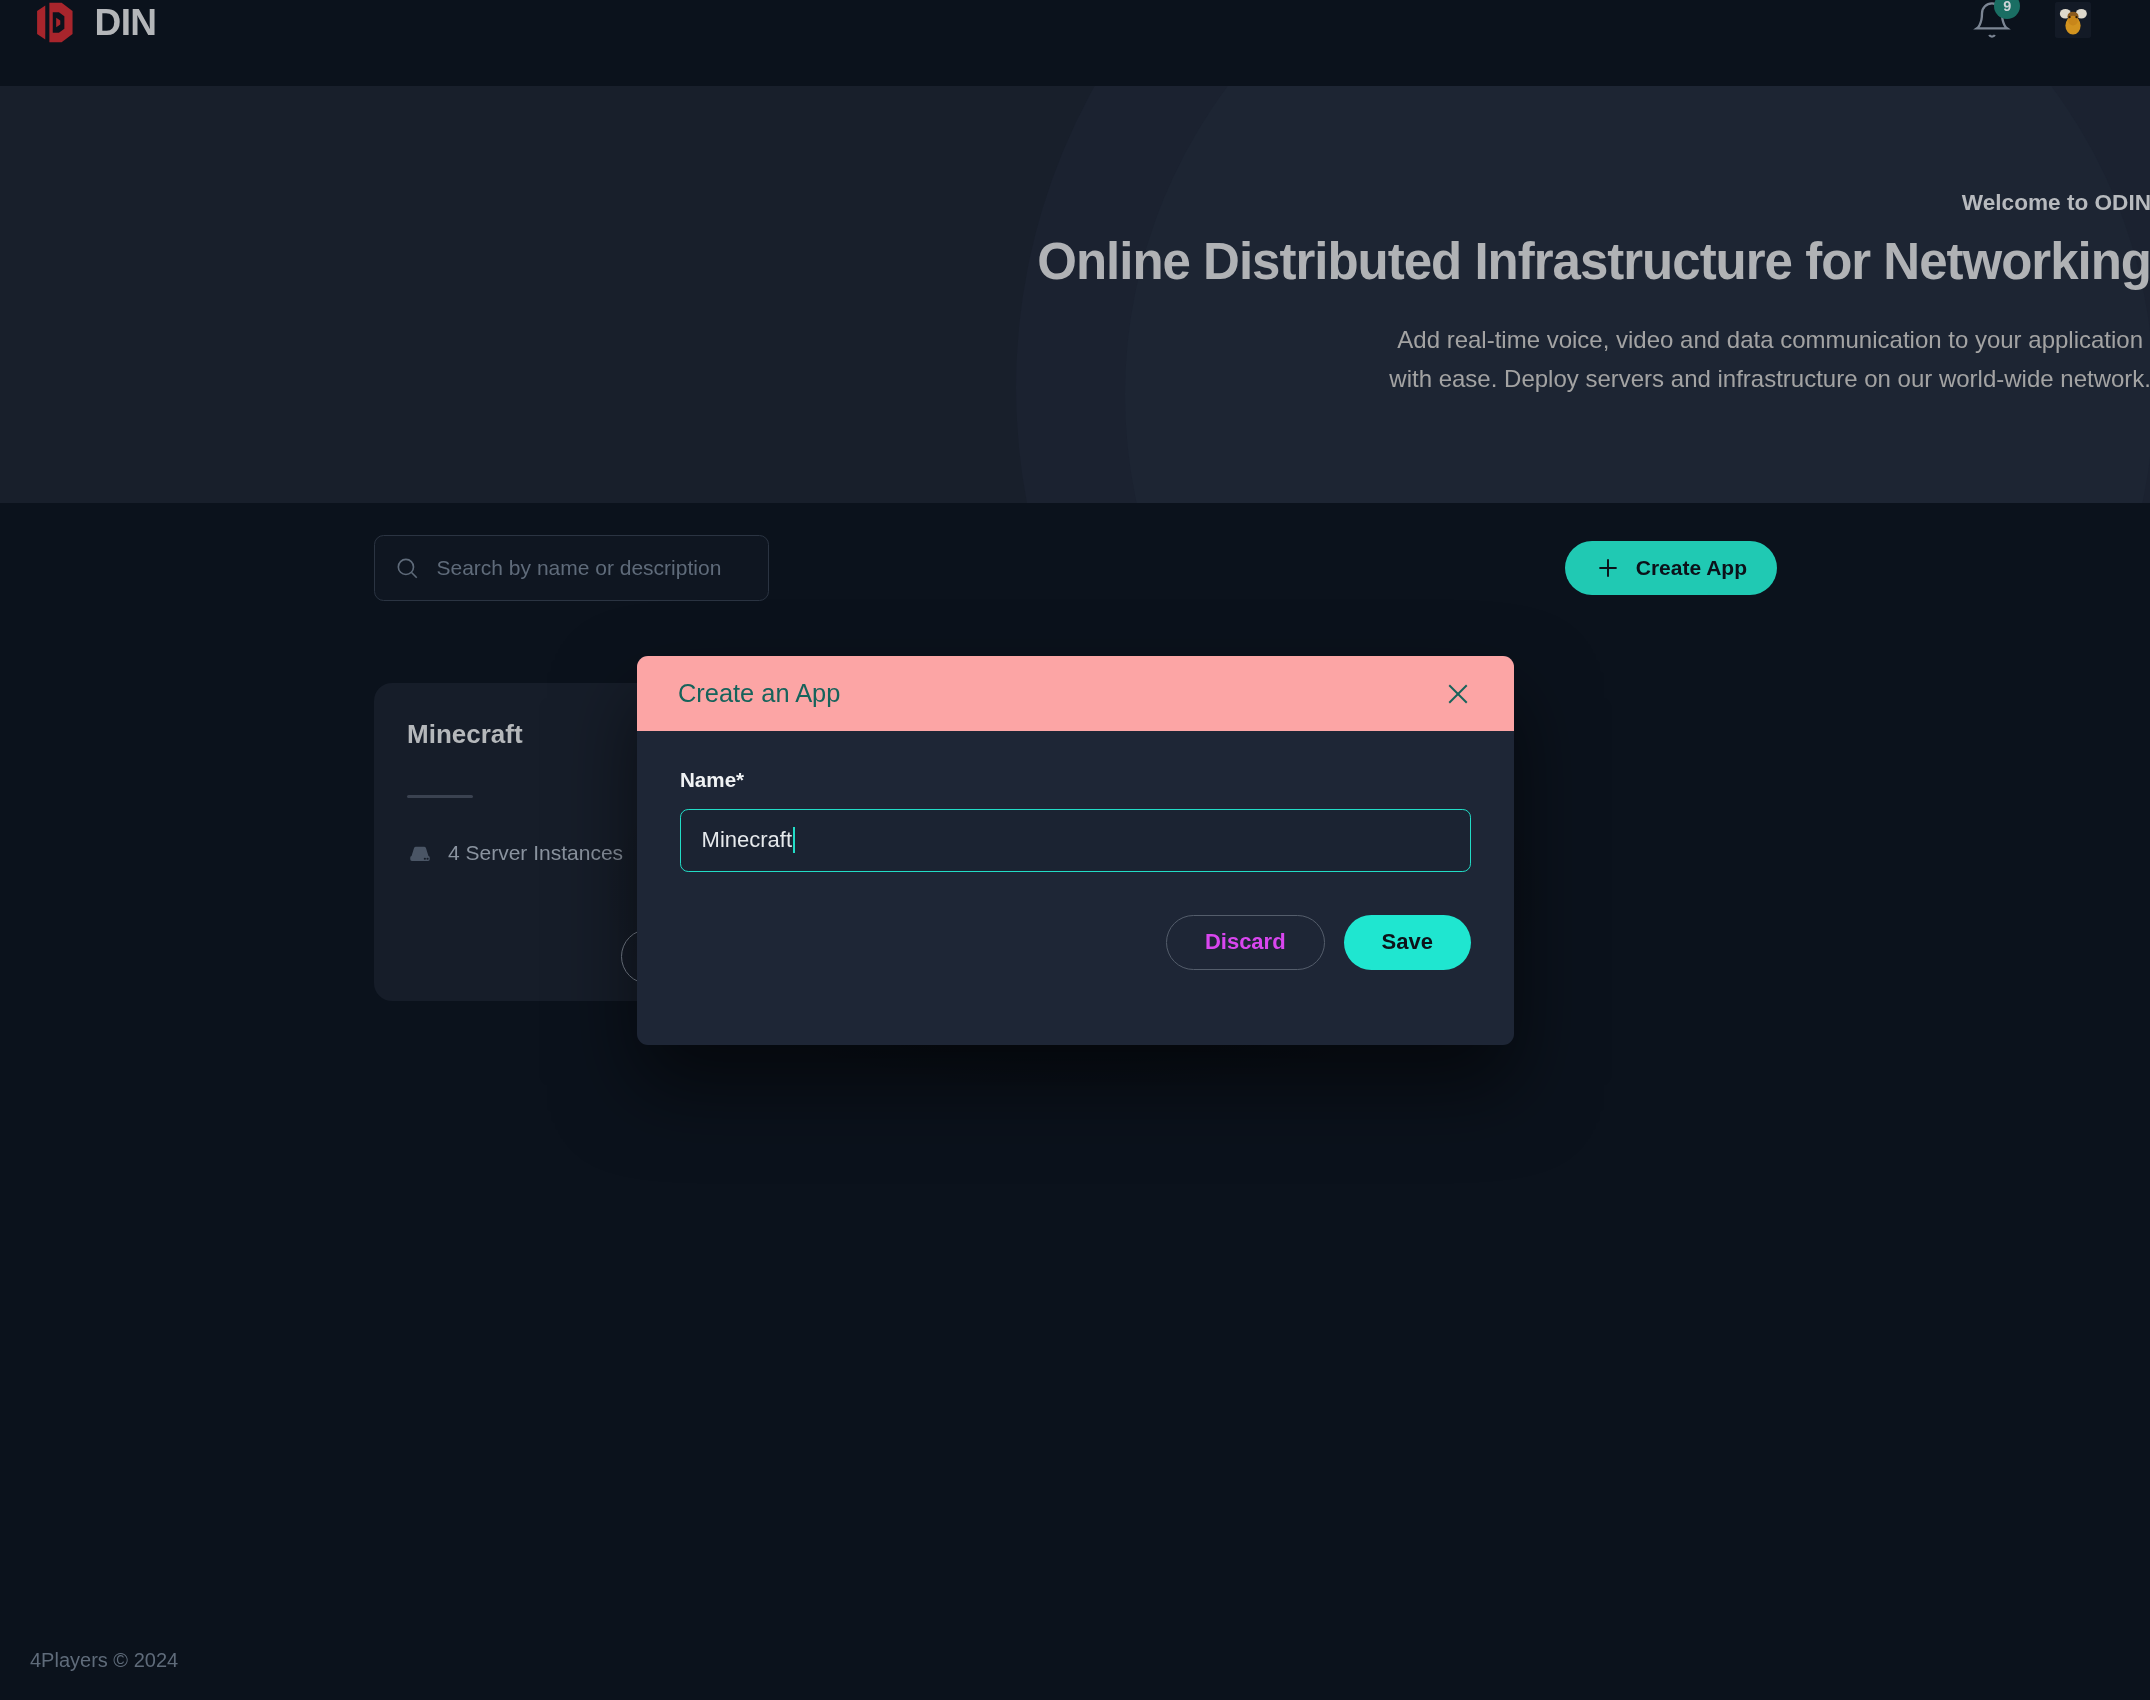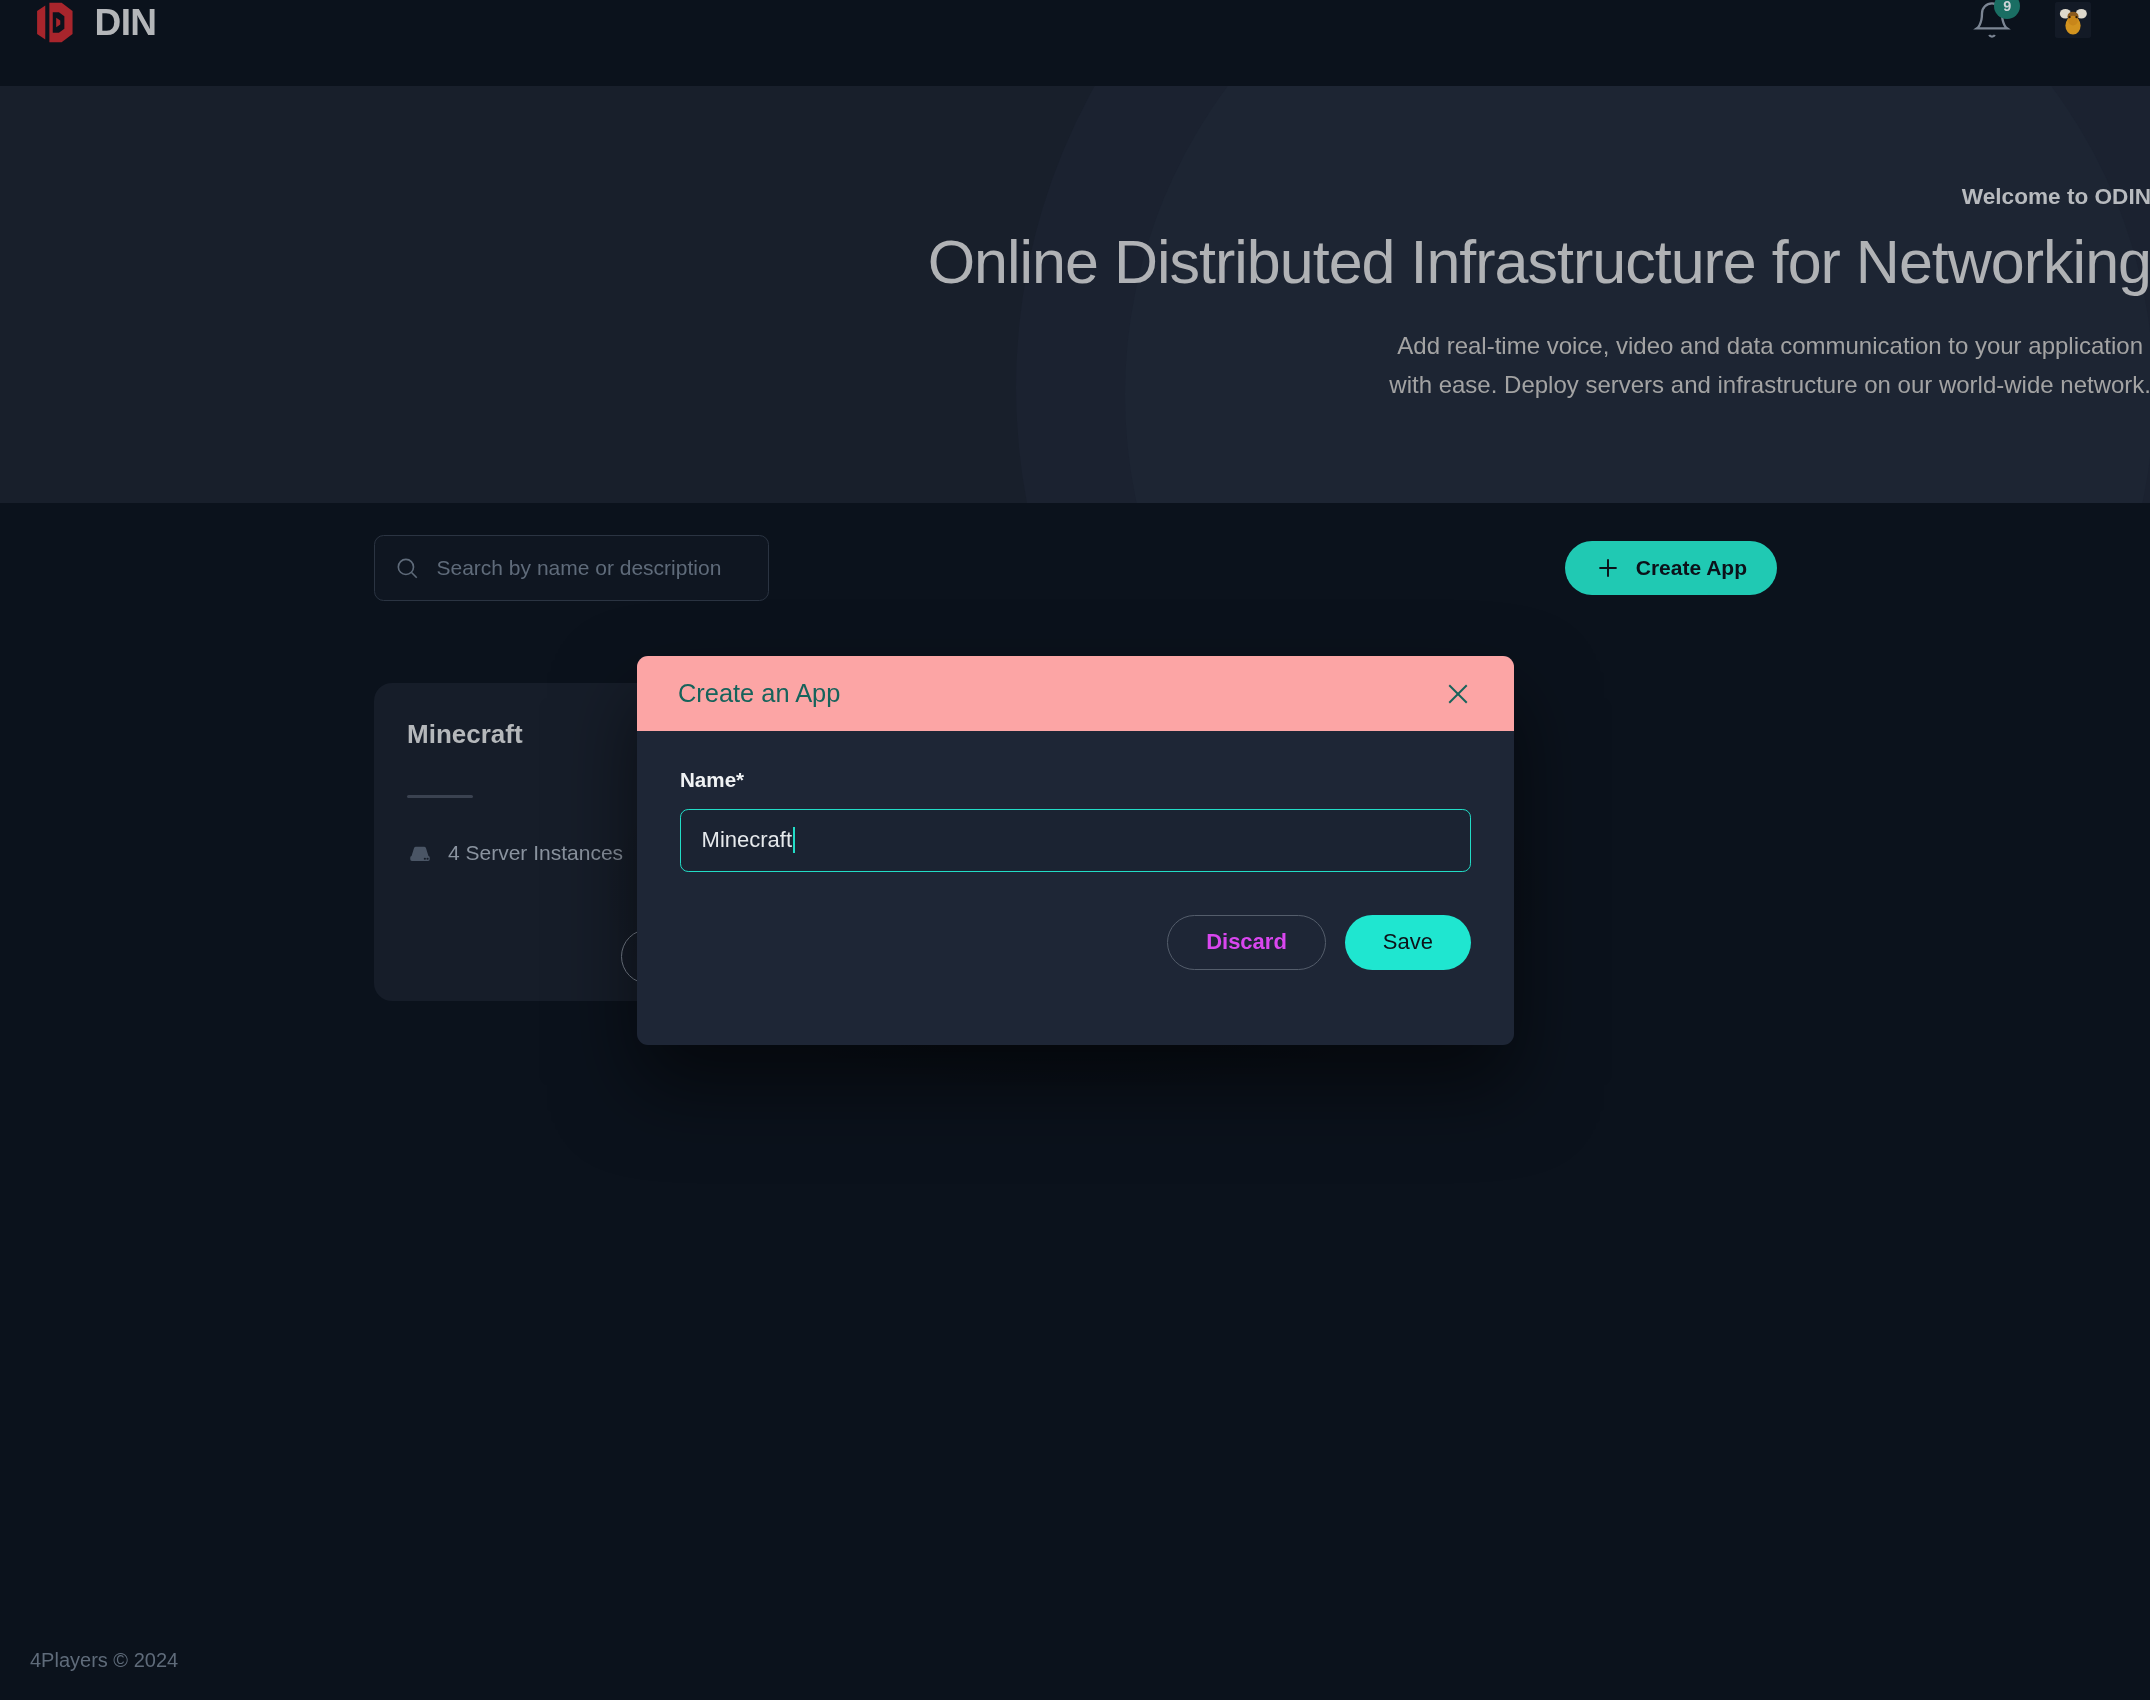--- a/index.html
+++ b/index.html
@@ -57,21 +57,21 @@
     background:#1d2533;
   }
   .hero-inner {
     position:relative; z-index:2; width:100%; height:100%;
     display:flex; flex-direction:column; align-items:flex-end; justify-content:center;
   }
   .hero-kicker {
     font-size:22.6px; font-weight:bold; color:#b7babe; margin-bottom:16.5px;
   }
   .hero-title {
-    font-size:61px; font-weight:normal; color:#b0b2b5;
+    font-size:51px; font-weight:bold; color:#b0b2b5;
     letter-spacing:-1px; margin-bottom:30px; white-space:nowrap;
   }
   .hero-sub {
     font-size:24px; color:#a3a3a3; line-height:1.62; text-align:center;
   }
 
   
   .toolbar {
     position:absolute; left:0; top:503px; width:2151px; height:130px;
     display:flex; align-items:center; justify-content:space-between;
@@ -160,21 +160,21 @@
   }
   .btn-discard {
     height:55px; border-radius:27.4px; padding:0 38px;
     border:0.7px solid #545d6b; background:transparent;
     color:#d946ef; font-size:22px; font-weight:bold;
     display:flex; align-items:center; cursor:pointer;
   }
   .btn-save {
     height:55px; border-radius:27.4px; padding:0 38px;
     background:#1fe6d0; color:#0d1219;
-    font-size:22px; font-weight:normal;
+    font-size:22px; font-weight:bold;
     display:flex; align-items:center; cursor:pointer;
   }
 
   
   .footer {
     position:absolute; left:0; bottom:0; width:1710px; height:82px;
     display:flex; align-items:center; padding-left:30px;
   }
   .footer-text { font-size:20px; color:#5f6b7a; }
 </style>

